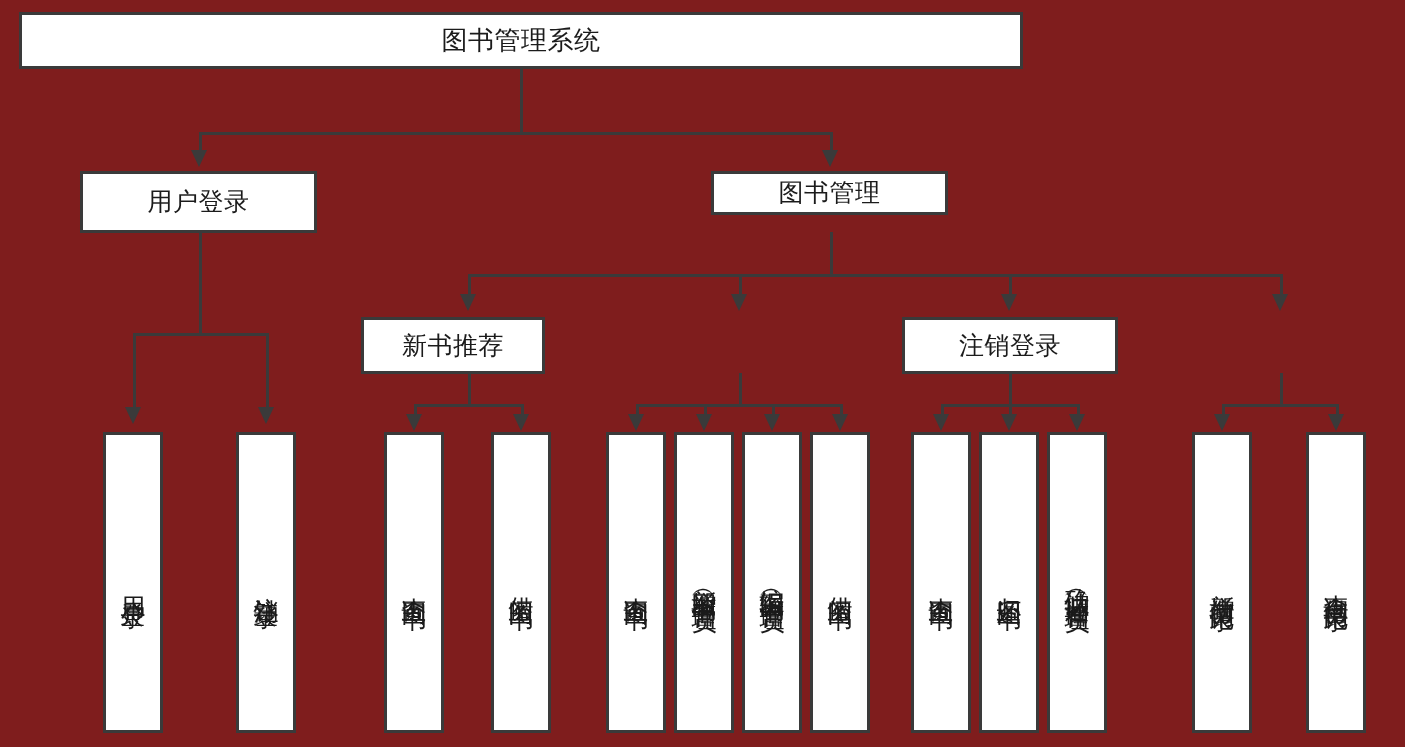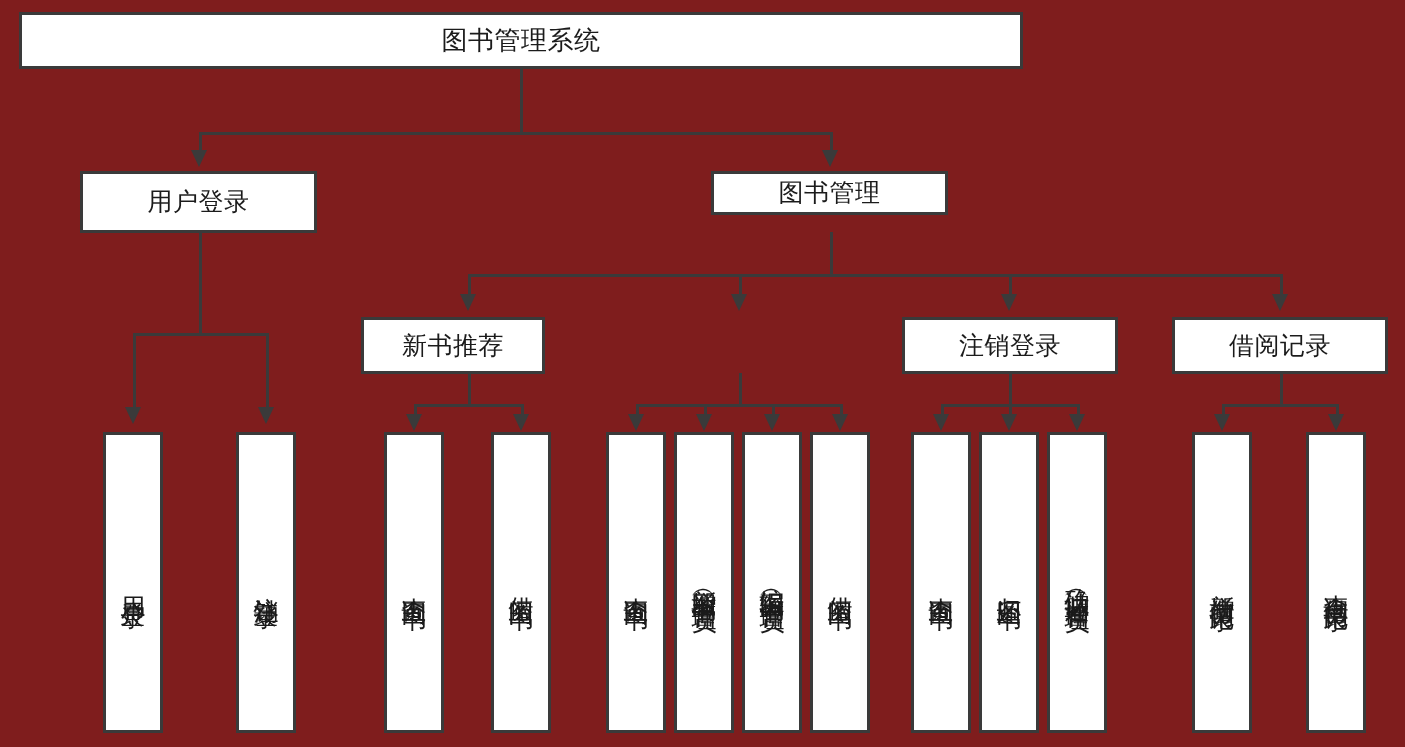--- a/index.html
+++ b/index.html
@@ -153,23 +153,20 @@
   <div class="node h" style="left:711px; top:171px; width:237px; height:44px;">
     <span class="label">图书管理</span>
   </div>
 
   <div class="node h" style="left:361px; top:317px; width:184px; height:57px;">
     <span class="label">新书推荐</span>
   </div>
   <div class="node h" style="left:902px; top:317px; width:216px; height:57px;">
     <span class="label">注销登录</span>
   </div>
-  <div class="node h" style="left:1172px; top:317px; width:216px; height:57px;">
-    <span class="label">借阅记录</span>
-  </div>
 
   <div class="node v" style="left:103px; top:432px; width:60px; height:301px;">
     <span class="label">用户登录</span>
   </div>
   <div class="node v" style="left:236px; top:432px; width:60px; height:301px;">
     <span class="label">注销登录</span>
   </div>
 
   <div class="node v" style="left:384px; top:432px; width:60px; height:301px;">
     <span class="label">查询图书</span>

